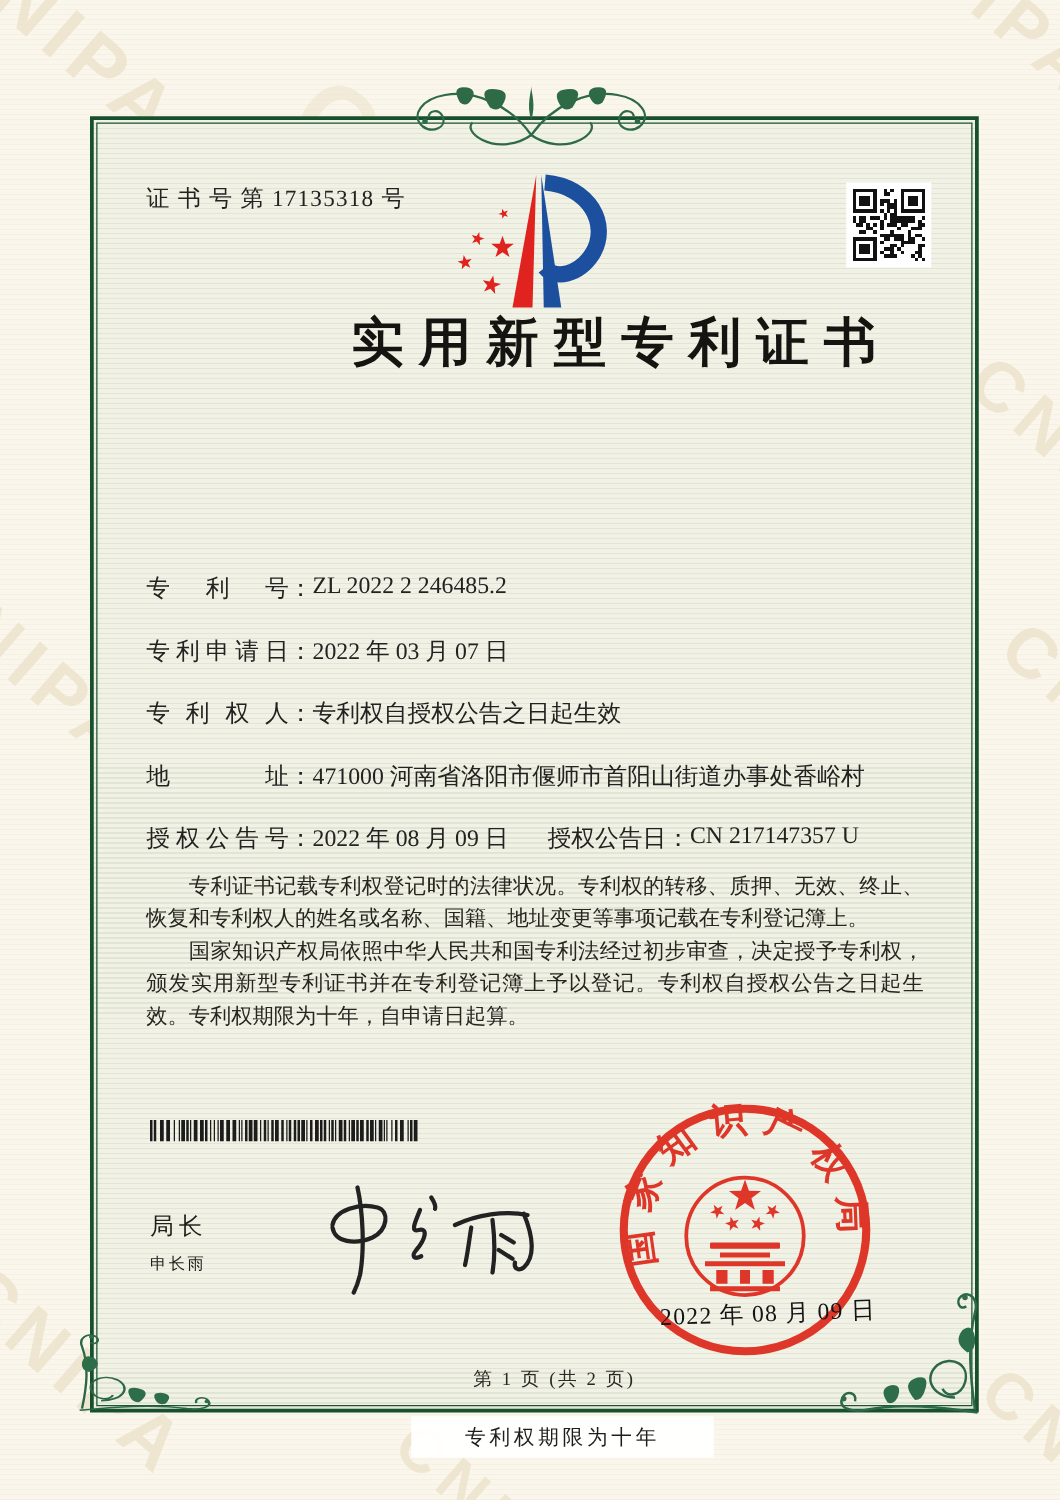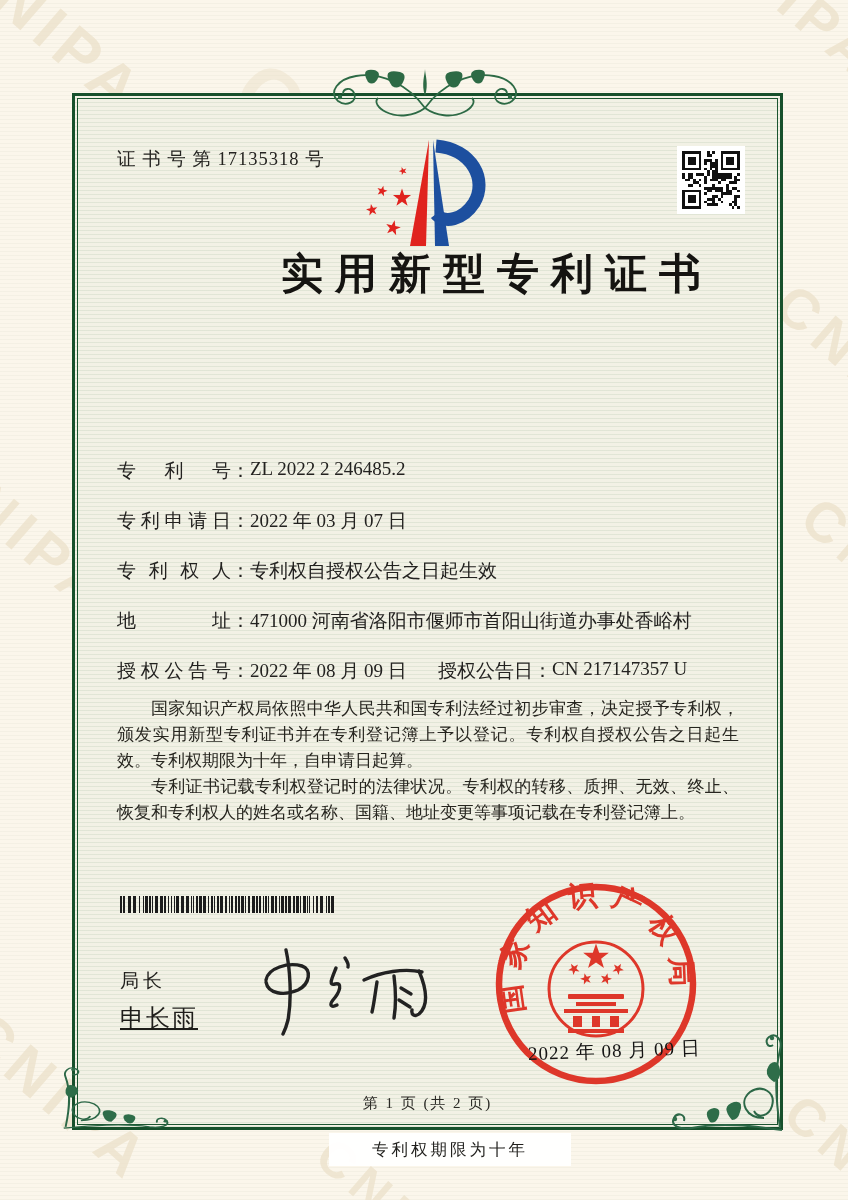--- a/index.html
+++ b/index.html
@@ -44,27 +44,27 @@
   .f-value { vertical-align:top; }
   .pair2 { position:absolute; left:321px; top:0; }
 
   .paras { position:absolute; left:117px; top:696px; width:622px; font-size:17px; line-height:26px; text-align:justify; color:#26251f; }
   .paras p { text-indent:2em; }
 
   #barcode { position:absolute; left:120px; top:896px; width:216px; height:17px; }
   #barcode i { position:absolute; top:0; bottom:0; background:#1c1c1c; }
 
   .sig-role { position:absolute; left:120px; top:968px; font-size:19px; letter-spacing:4px; }
-  .sig-name { position:absolute; left:120px; top:1002px; font-size:24px; letter-spacing:2px;text-decoration:underline; }
+  .sig-name { position:absolute; left:120px; top:1002px; font-size:13px; letter-spacing:2px; }
 
   .seal-date {
     position:absolute; left:528px; top:1038px; z-index:6; font-size:19px; letter-spacing:1px;
     color:#141414; transform:rotate(-2deg); white-space:nowrap;
   }
-  .page-info { position:absolute; left:72px; top:1094px; width:711px; text-align:center; font-size:15px; letter-spacing:2px; color:#2a2925; }
+  .page-info { position:absolute; left:88px; top:1094px; width:711px; text-align:center; font-size:15px; letter-spacing:2px; color:#2a2925; }
   .note-box {
     position:absolute; left:329px; top:1133px; width:242px; height:33px; z-index:3;
     background:rgba(255,255,255,.95); text-align:center; line-height:33px;
     font-size:16.5px; letter-spacing:3px; color:#1f1e1b;
   }
   .qr-box { position:absolute; left:677px; top:146px; width:68px; height:68px; background:#fff; padding:5px; }
   svg { display:block; }
 </style>
 </head>
 <body>
@@ -345,22 +345,22 @@
       <span class="f-label">地址</span><span class="f-colon">：</span><span class="f-value">471000 河南省洛阳市偃师市首阳山街道办事处香峪村</span>
     </div>
     <div class="field-row" style="top:658px">
       <span class="f-label">授权公告号</span><span class="f-colon">：</span><span class="f-value">2022 年 08 月 09 日</span>
       <span class="pair2">
         <span>授权公告日</span><span class="f-colon">：</span><span class="f-value">CN 217147357 U</span>
       </span>
     </div>
 
     <div class="paras">
+      <p>专利证书记载专利权登记时的法律状况。专利权的转移、质押、无效、终止、恢复和专利权人的姓名或名称、国籍、地址变更等事项记载在专利登记簿上。</p>
       <p>国家知识产权局依照中华人民共和国专利法经过初步审查，决定授予专利权，颁发实用新型专利证书并在专利登记簿上予以登记。专利权自授权公告之日起生效。专利权期限为十年，自申请日起算。</p>
-      <p>专利证书记载专利权登记时的法律状况。专利权的转移、质押、无效、终止、恢复和专利权人的姓名或名称、国籍、地址变更等事项记载在专利登记簿上。</p>
     </div>
 
     <div id="barcode">
         <i style="left:0px;width:2px"></i>
         <i style="left:3px;width:2px"></i>
         <i style="left:8px;width:3px"></i>
         <i style="left:13px;width:3px"></i>
         <i style="left:19px;width:1px"></i>
         <i style="left:23px;width:1px"></i>
         <i style="left:25px;width:3px"></i>

